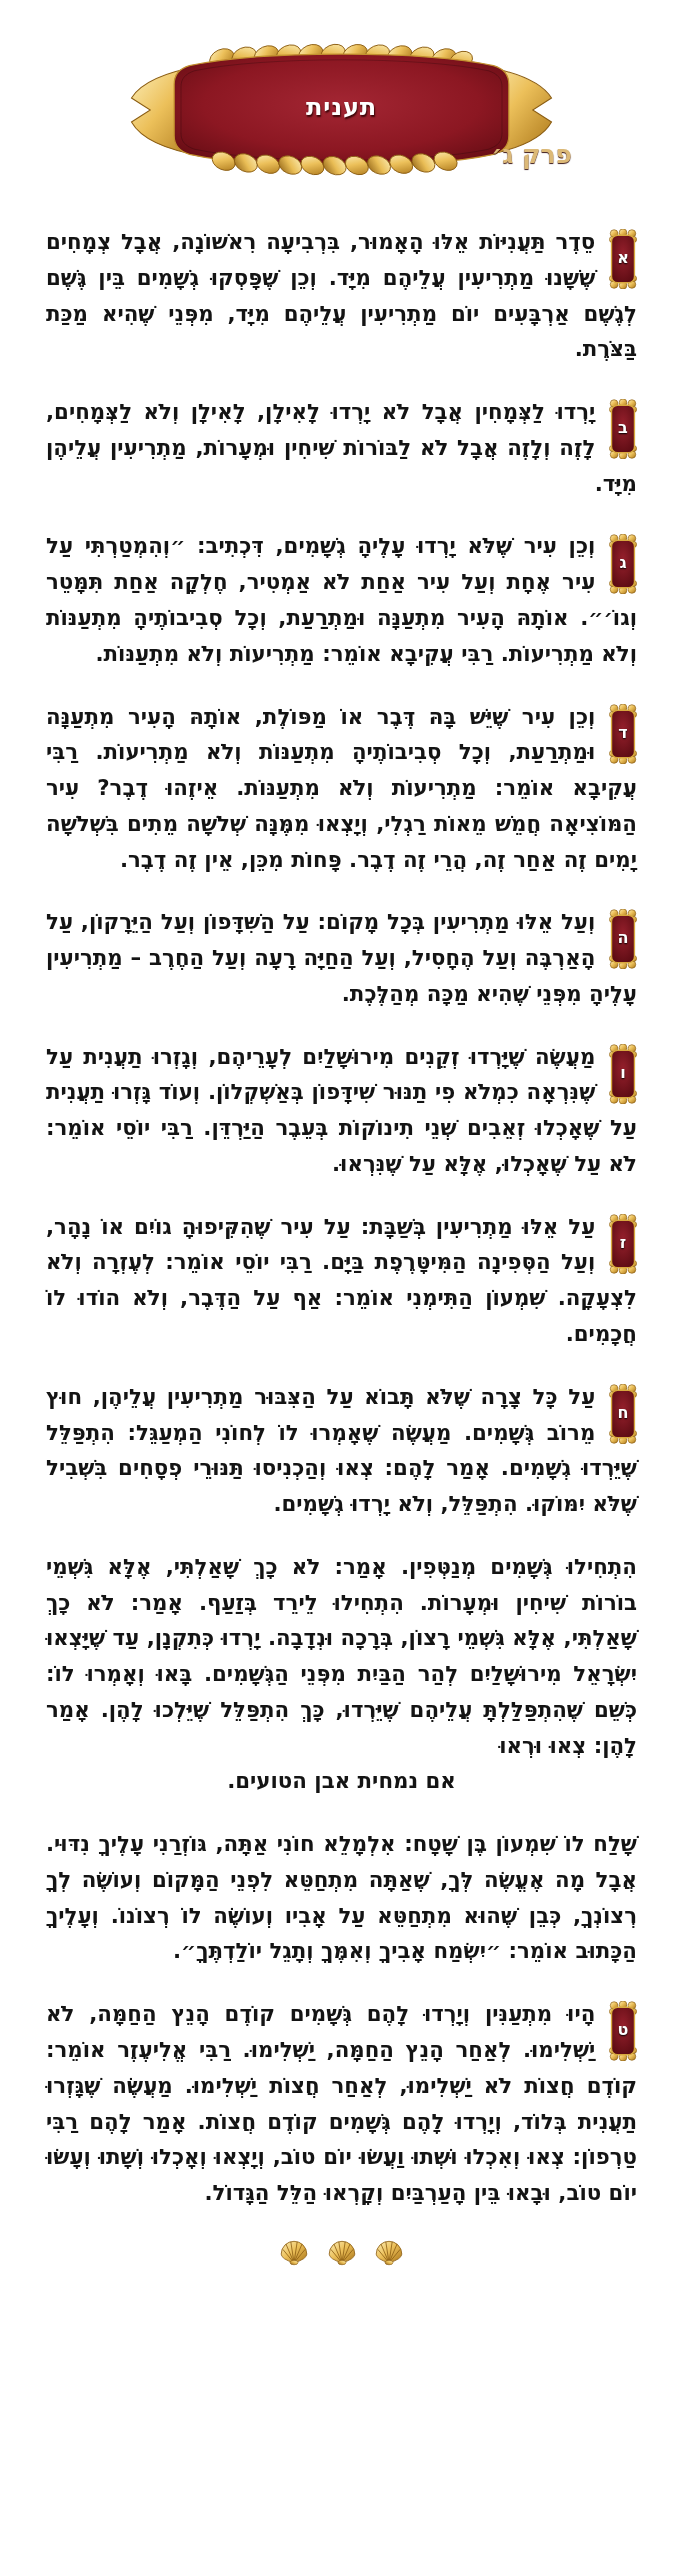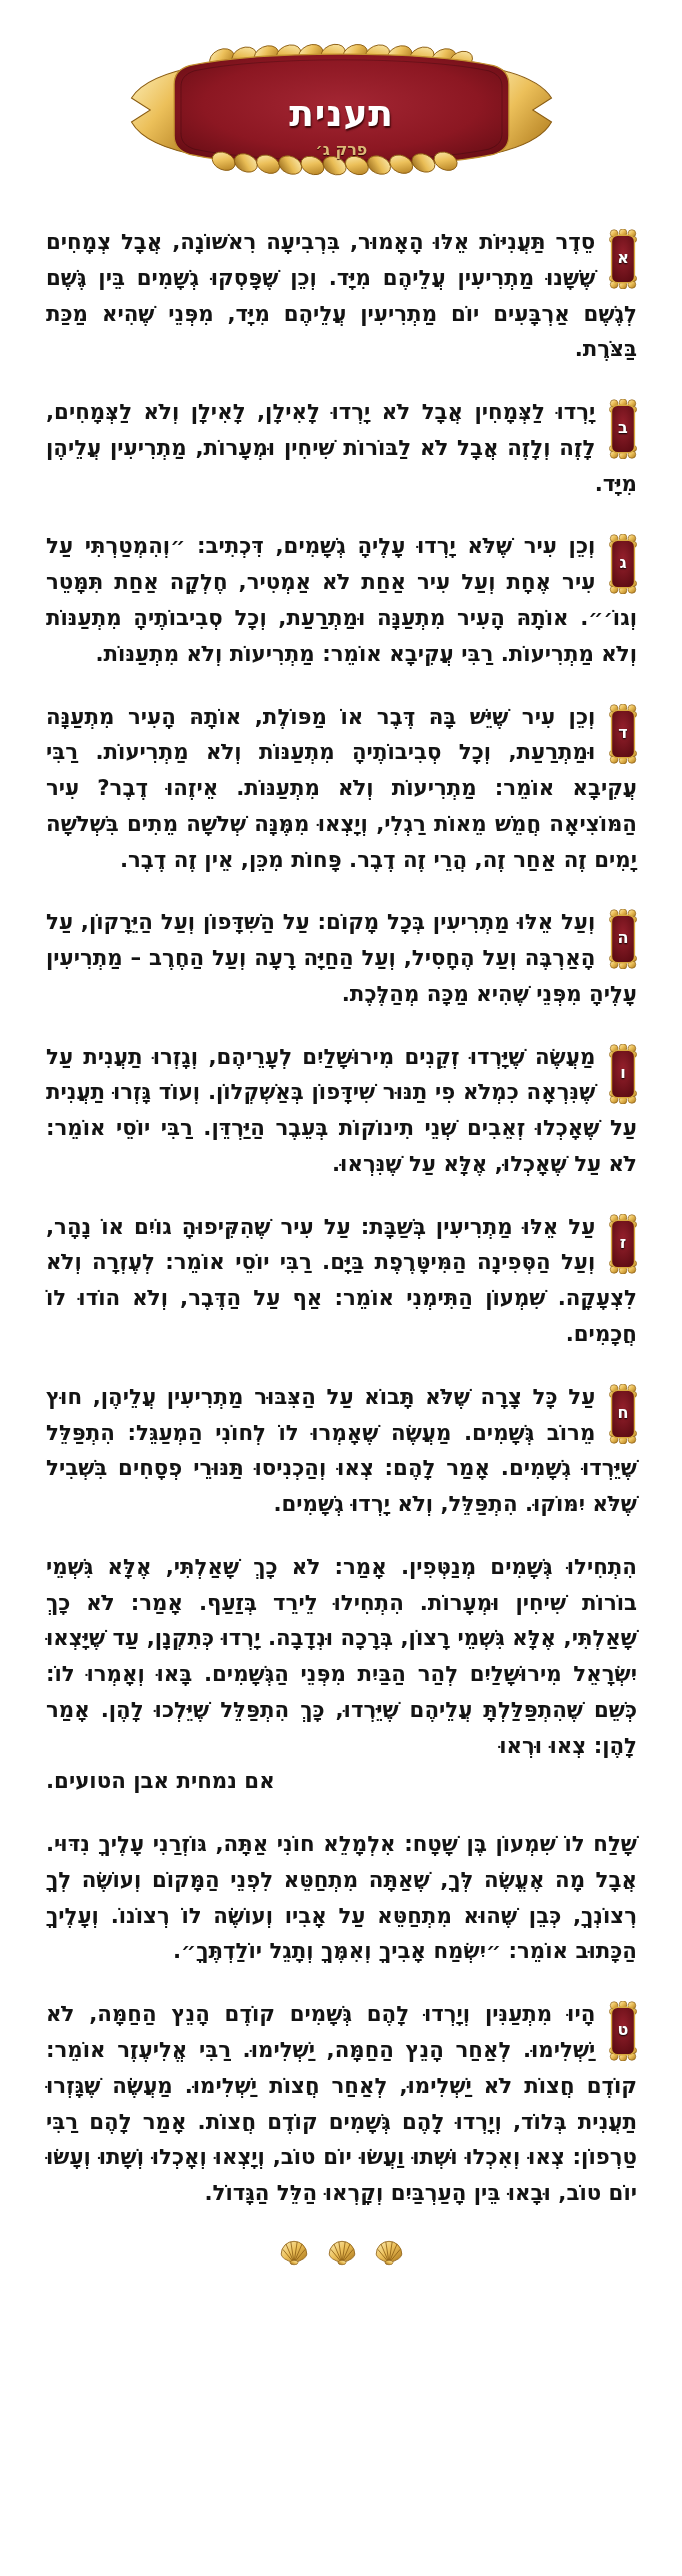--- a/index.html
+++ b/index.html
@@ -2,32 +2,32 @@
 <html lang="he" style="font-size:13.7px"><head>
 <meta charset="utf-8">
 <style>
   html,body{margin:0;padding:0;background:#ffffff;}
   body{width:683px;font-family:"DejaVu Sans",sans-serif;}
 
   
   .banner{position:relative;width:461px;margin:20.5px auto 5.1px;}
   .banner svg{display:block;width:461px;height:178px;}
   .banner-title{position:absolute;left:0;right:0;top:72px;text-align:center;
-    color:#ffffff;font-size:36px;font-weight:bold;letter-spacing:0.9px;
+    color:#ffffff;font-size:24px;font-weight:bold;letter-spacing:0.9px;
     text-shadow:0.9px 1.7px 1.7px rgba(40,0,0,.85);}
-  .banner-sub{position:absolute;left:0;right:0;top:119px;text-align:center;
-    color:#dcb977;font-size:16px;font-weight:bold;
+  .banner-sub{position:absolute;left:0;right:0;top:119px;text-align:right;
+    color:#dcb977;font-size:25px;font-weight:bold;
     text-shadow:0 0.9px 0.9px rgba(40,0,0,.9);}
 
   
   .content{width:591px;margin:25.6px auto 0;direction:rtl;text-align:justify;
     font-size:21.3px;line-height:1.68;font-weight:bold;color:#141414;}
   .para{margin:0 0 27px;}
   .para::after{content:"";display:block;clear:both;}
-  .center-line{text-align:left;}
+  .center-line{text-align:center;}
 
   
   .marker{float:right;width:28px;height:60px;margin:5.1px 0 1.7px 13.7px;position:relative;}
   .marker svg{display:block;width:28px;height:60px;}
   .marker-letter{position:absolute;top:50%;left:50%;transform:translate(-50%,-54%);
     color:#ffffff;font-size:16px;font-weight:bold;line-height:1;
     text-shadow:0 0.9px 1.7px #000;}
 
   
   .shells{display:flex;justify-content:center;gap:15.4px;margin:17px 0 36px;}

